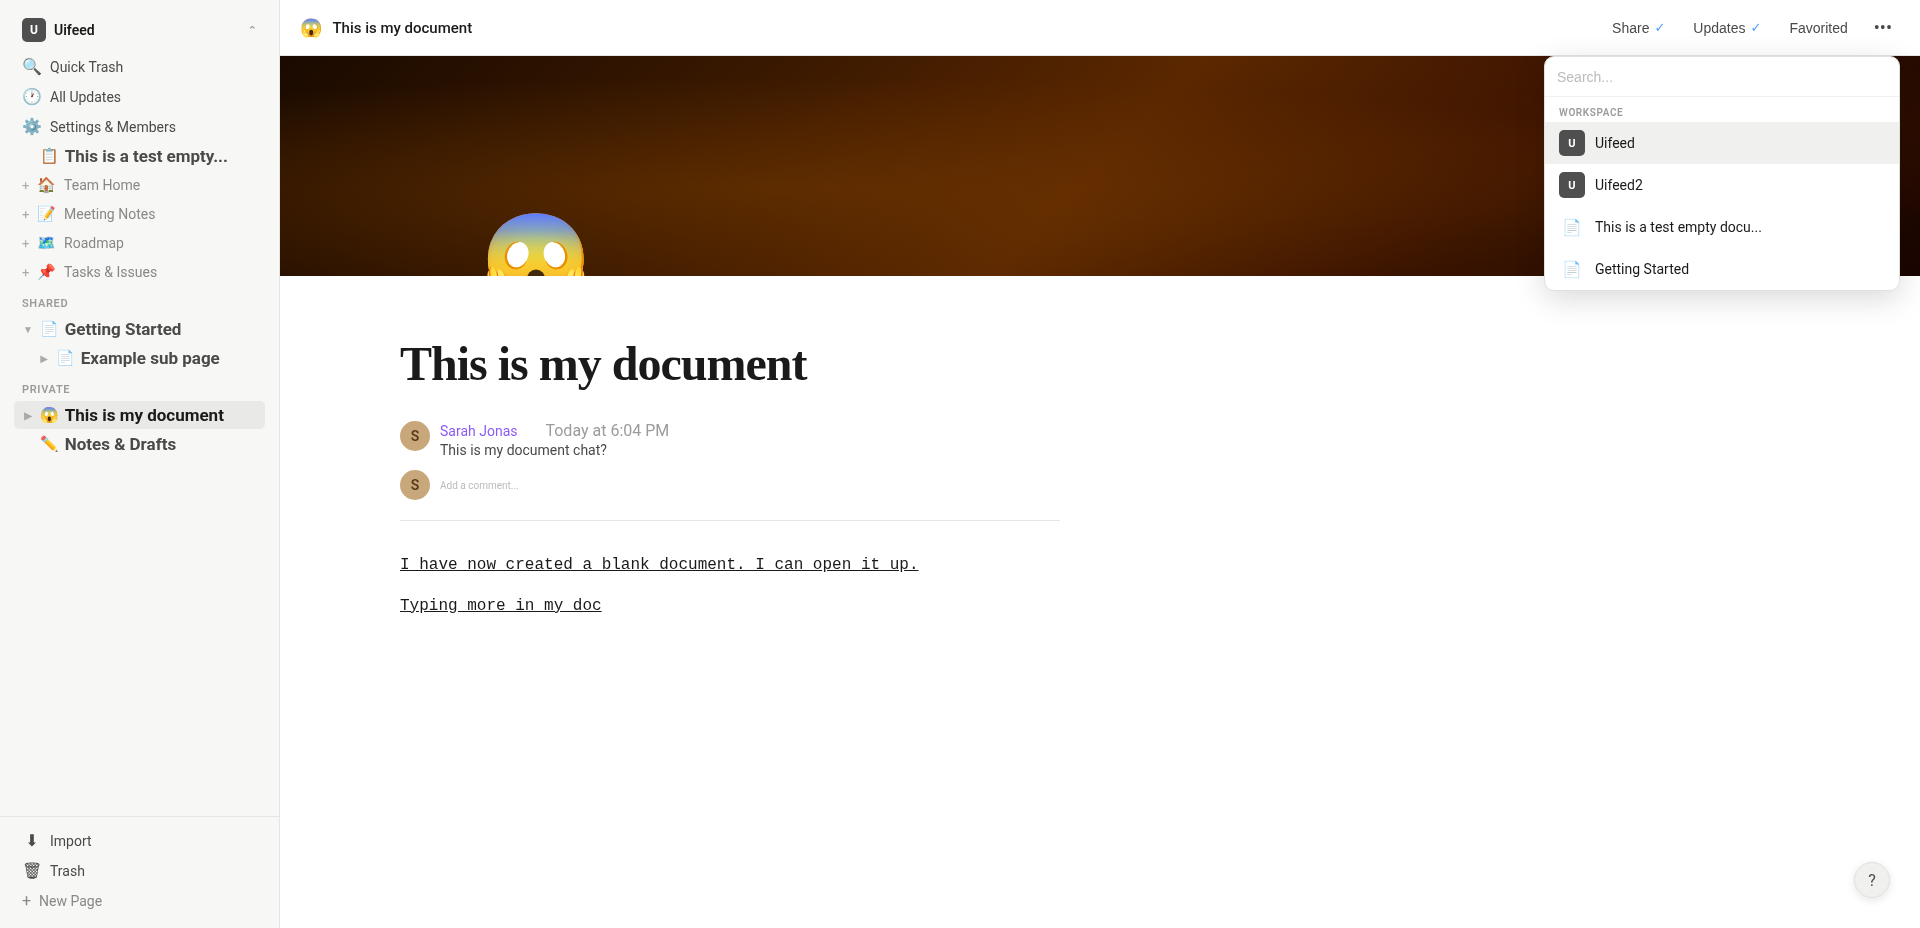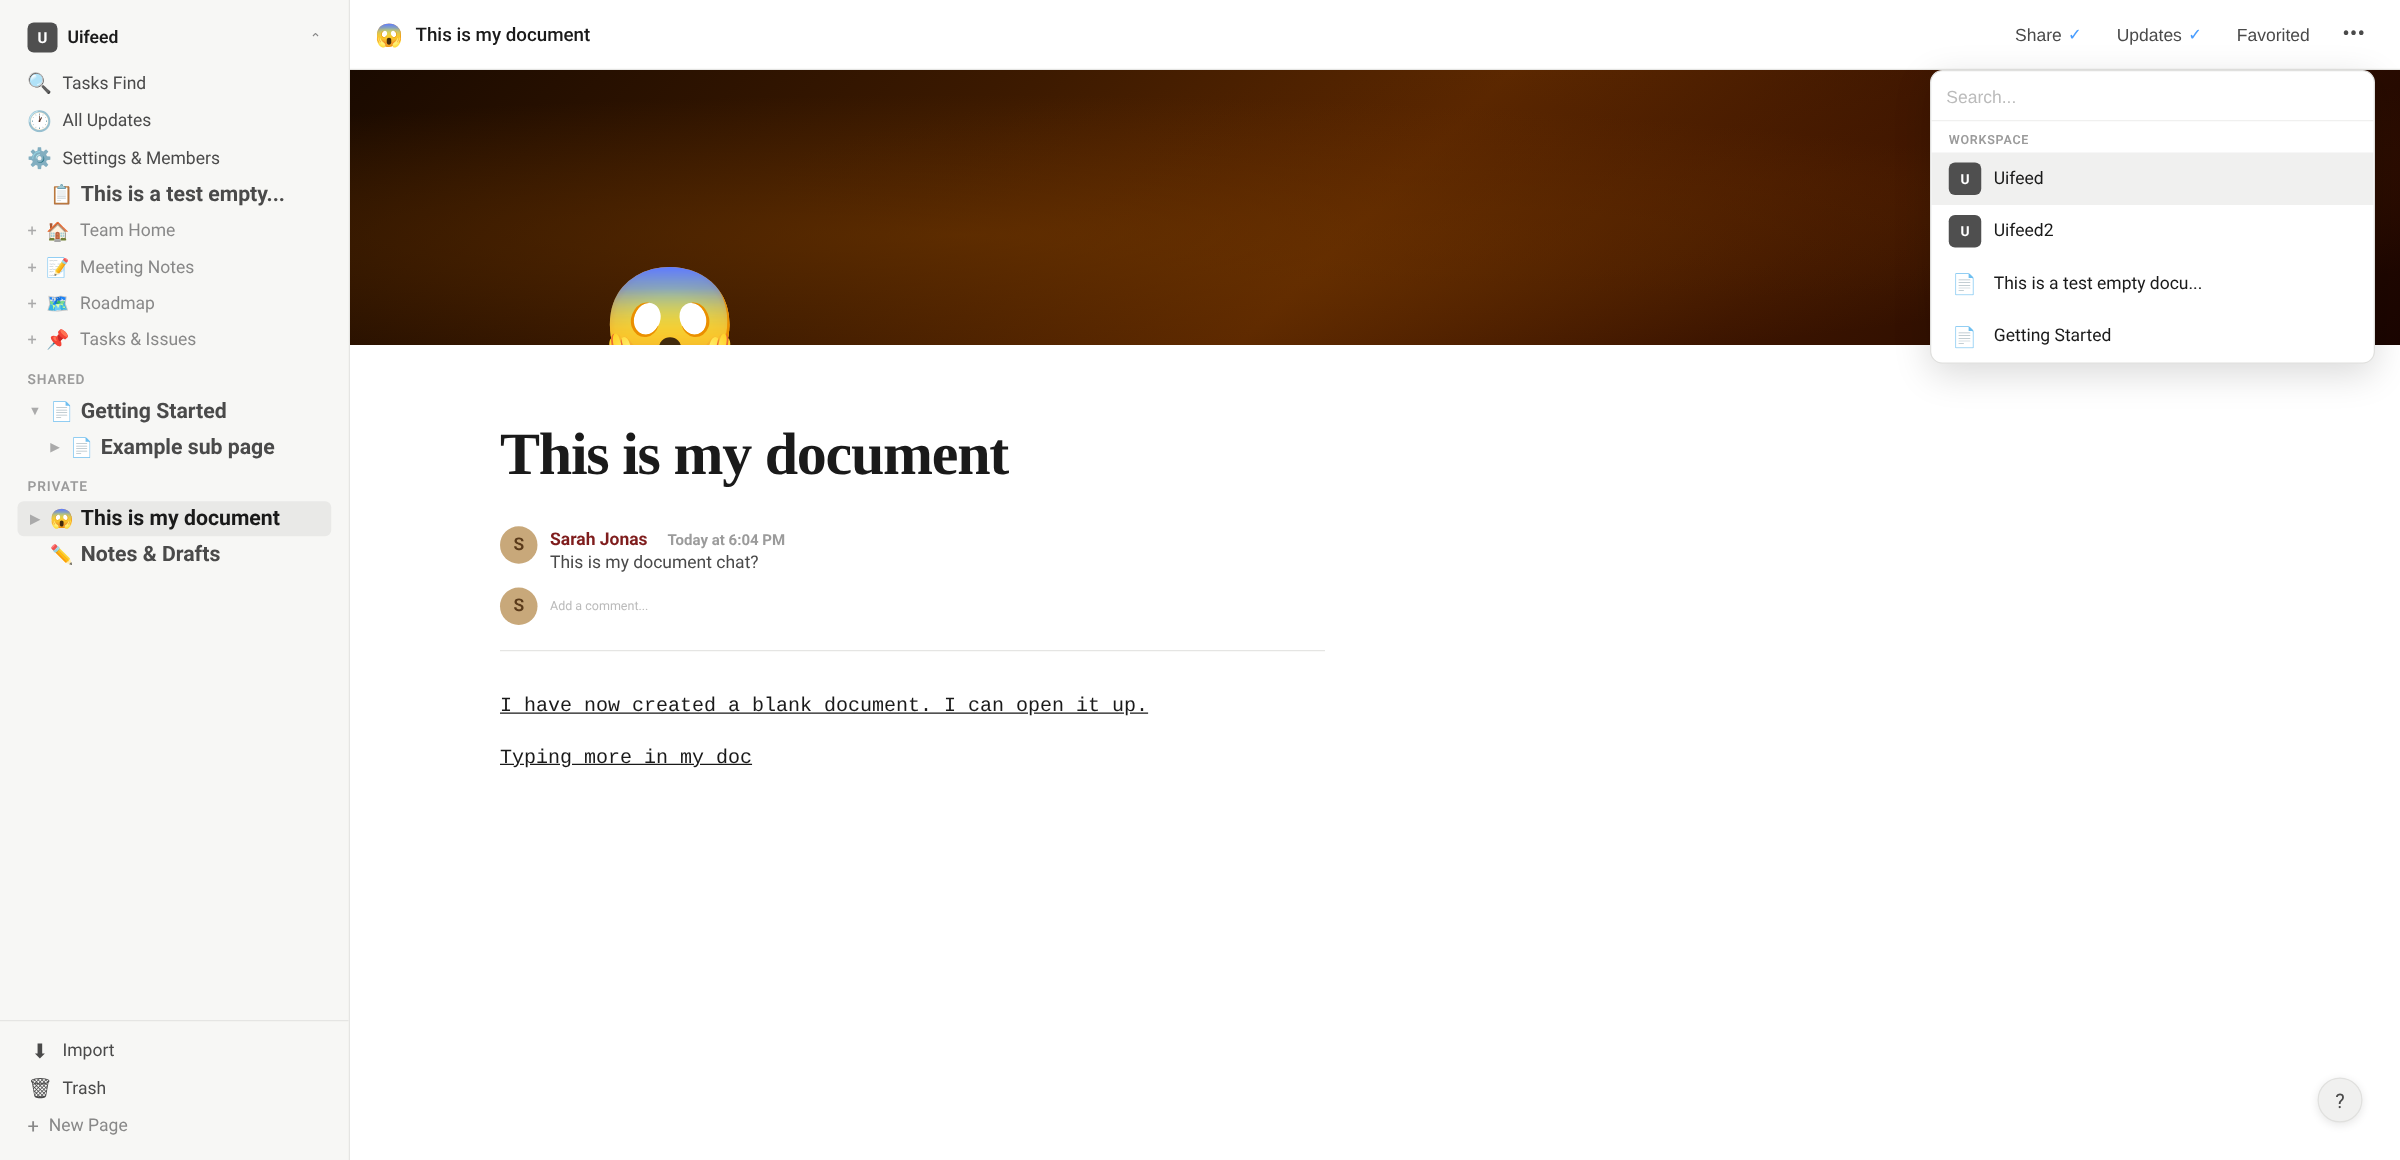--- a/index.html
+++ b/index.html
@@ -243,28 +243,27 @@
       align-items: center;
       justify-content: center;
       font-size: 14px;
       font-weight: 600;
       color: #5a3a1a;
       flex-shrink: 0;
     }
     .comment-body { flex: 1; }
     .comment-author {
       font-size: 14px;
-      font-weight: 700;
-      color: #7f1d1d;
+      font-weight: 400;
+      color: #8b5cf6;
     }
     .comment-time {
-      font-size: 12px;
+      font-size: 16px;
       color: #9b9b9b;
-      margin-left: 12px;
-      font-weight: bold;
+      margin-left: 24px;
     }
     .comment-text {
       font-size: 14px;
       color: #4a4a4a;
       margin-top: 2px;
     }
 
     .comment-input {
       display: flex;
       align-items: center;
@@ -406,21 +405,21 @@
   <div class="sidebar-top">
 
     <div class="workspace-header">
       <div class="workspace-icon">U</div>
       <span class="workspace-name">Uifeed</span>
       <span class="workspace-chevron">⌃</span>
     </div>
 
     <div class="sidebar-nav-item">
       <span class="icon">🔍</span>
-      <span>Tasks Find</span>
+      <span>Quick Trash</span>
     </div>
     <div class="sidebar-nav-item">
       <span class="icon">🕐</span>
       <span>All Updates</span>
     </div>
     <div class="sidebar-nav-item">
       <span class="icon">⚙️</span>
       <span>Settings &amp; Members</span>
     </div>
 

